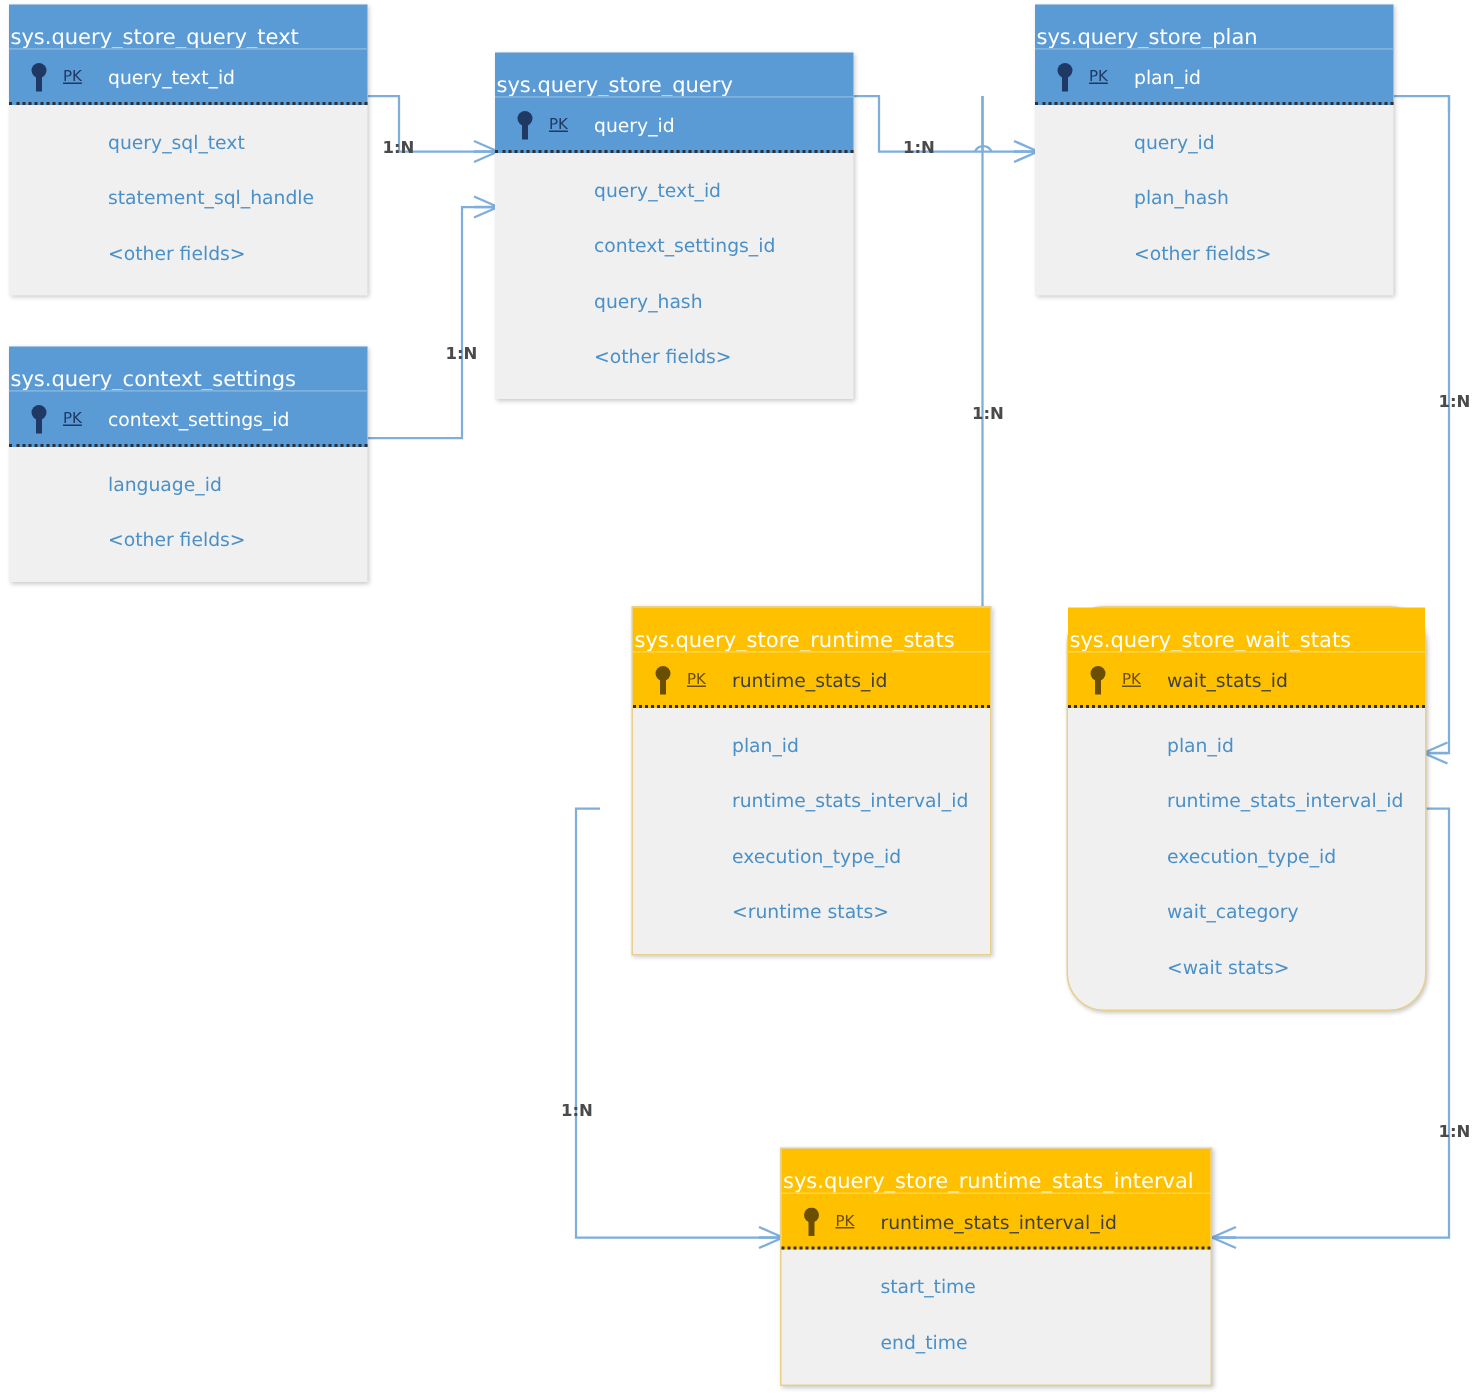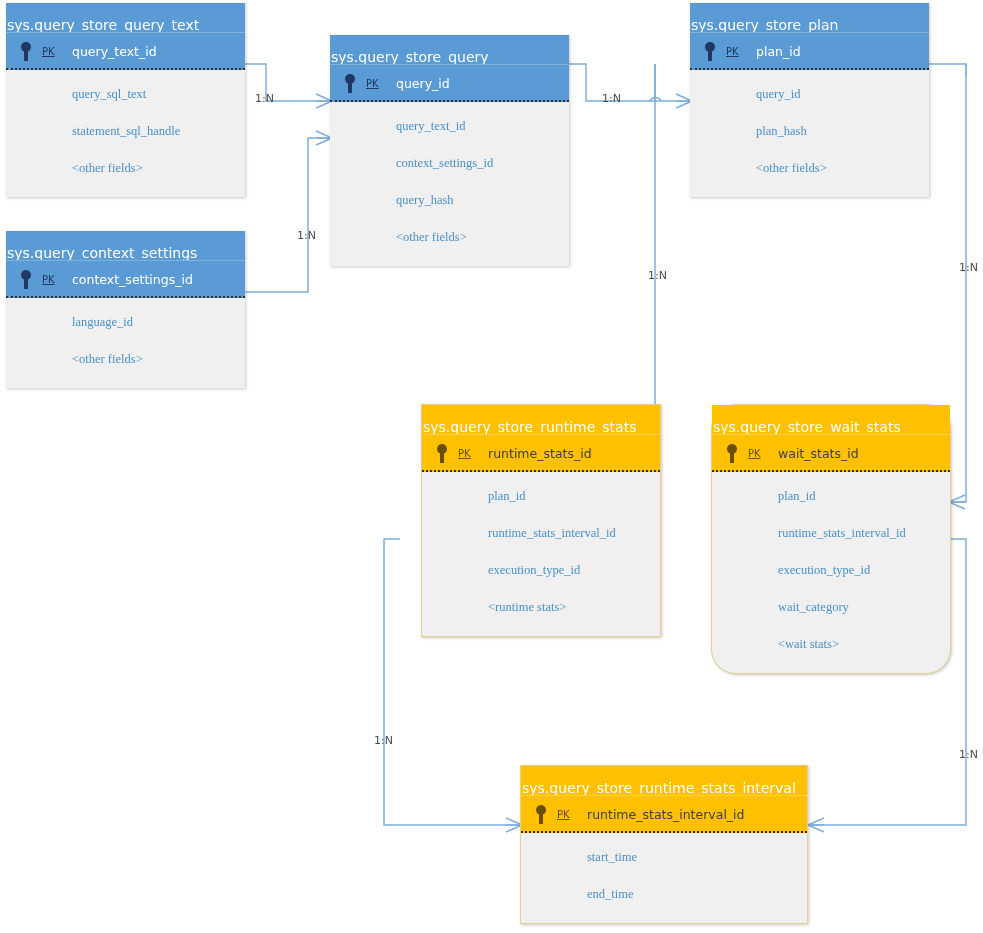--- a/index.html
+++ b/index.html
@@ -8,21 +8,21 @@
     font-family:"DejaVu Sans","Liberation Sans",sans-serif;
   }
   #canvas{position:absolute;left:0;top:0;width:983px;height:933px;}
 
   
   #wires{position:absolute;left:0;top:0;width:983px;height:933px;pointer-events:none;}
 
   .rel-label{
     position:absolute;font-size:11px;color:#4a4a4a;
     font-family:"DejaVu Sans","Liberation Sans",sans-serif;
-    letter-spacing:0px;white-space:nowrap;
+    letter-spacing:0px;white-space:nowrap;font-weight:bold;
   }
 
   
   .entity{
     position:absolute;
     box-sizing:border-box;
     background:#F0F0F0;
     box-shadow:1px 1px 3px rgba(0,0,0,0.22);
   }
   .entity .ttl{
@@ -43,21 +43,21 @@
     position:absolute;left:36px;top:0;
     font-size:10px;color:#1F3864;line-height:37px;text-decoration:underline;
   }
   .entity .pkrow .pkname{
     position:absolute;left:66px;top:0;
     font-size:12.5px;color:#ffffff;line-height:37px;
   }
   .key-icon{
     position:absolute;left:14px;top:9px;width:12px;height:20px;
   }
-  .entity .body{padding:6px 0 10px 0;font-family:Liberation Serif, serif;}
+  .entity .body{padding:6px 0 10px 0;}
   .entity .field{
     height:37px;line-height:37px;
     padding-left:66px;
     font-size:12.5px;color:#4a90c8;
     white-space:nowrap;overflow:hidden;
   }
 
   
   .blue .ttl{background:#5B9BD5;}
   .blue .pkrow{background:#5B9BD5;}

